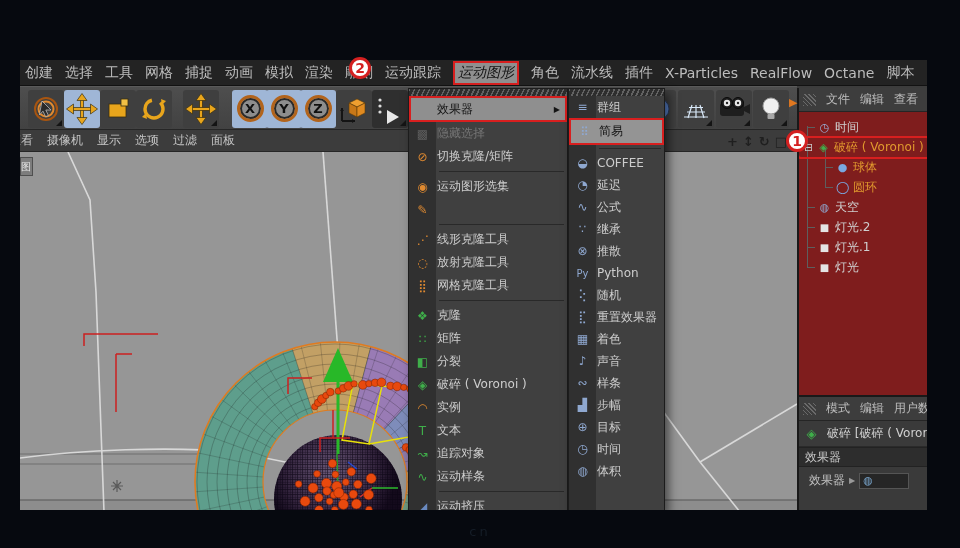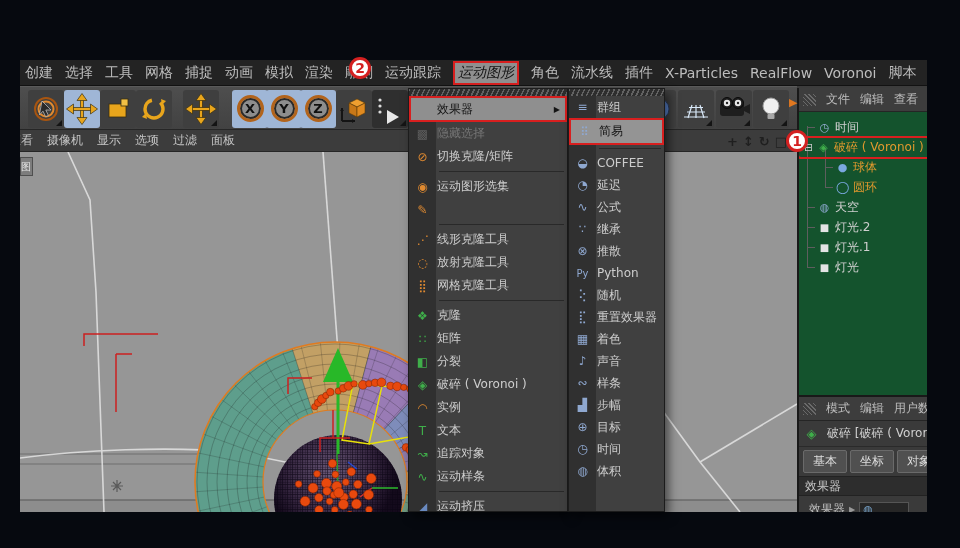--- a/index.html
+++ b/index.html
@@ -34,21 +34,21 @@
   
   .vmenu{position:absolute;left:0;top:70px;width:777px;height:22px;background:#3c3c3c;border-bottom:1px solid #262626;
          display:flex;gap:14px;align-items:center;font-size:12px;color:#c5c5c5;padding-left:2px;overflow:hidden;}
   .vmenu .mitem.clip{margin-left:-13px;}
   .vnav{position:absolute;right:10px;top:0;height:22px;display:flex;gap:5px;align-items:center;color:#1f1f1f;font-size:13px;font-weight:bold;}
   
   .viewport{position:absolute;left:0;top:92px;width:777px;height:360px;background:#969696;overflow:hidden;}
   .vlabel{position:absolute;left:0;top:5px;width:13px;height:19px;background:#7d7d7d;border:1px solid #4f4f4f;
           color:#e6e6e6;font-size:10px;line-height:17px;overflow:hidden;z-index:2;}
   
-  .om{position:absolute;left:797px;top:88px;width:130px;height:307px;background:#14532d;border-left:2px solid #191919;
+  .om{position:absolute;left:797px;top:88px;width:130px;height:307px;background:#7f1d1d;border-left:2px solid #191919;
       font-size:12px;z-index:5;overflow:hidden;}
   .phead{height:24px;display:flex;gap:10px;align-items:center;padding-left:4px;background:#3d3d3d;
          border-bottom:1px solid #252525;color:#bdbdbd;overflow:hidden;white-space:nowrap;}
   .handle{width:13px;height:12px;flex:none;background:repeating-linear-gradient(45deg,#6a6a6a 0 1px,#3d3d3d 1px 3px);}
   .tree{position:relative;padding-top:5px;}
   .vline{position:absolute;width:0;border-left:1px solid #5e5e5e;}
   .trow{height:20px;display:flex;align-items:center;color:#cfcfcf;position:relative;white-space:nowrap;}
   .conn{width:8px;height:1px;background:#5e5e5e;margin-right:2px;flex:none;}
   .oicon{width:15px;text-align:center;margin-right:3px;font-size:11px;flex:none;}
   .exp{width:11px;margin-left:3px;margin-right:1px;color:#c8c8c8;font-size:11px;line-height:11px;flex:none;}
@@ -108,21 +108,21 @@
         <div class="mitem">模拟</div>
         <div class="mitem">渲染</div>
         <div class="mitem">雕刻</div>
         <div class="mitem">运动跟踪</div>
         <div class="mitem hl">运动图形</div>
         <div class="mitem">角色</div>
         <div class="mitem">流水线</div>
         <div class="mitem">插件</div>
         <div class="mitem">X-Particles</div>
         <div class="mitem">RealFlow</div>
-        <div class="mitem">Voronoi</div>
+        <div class="mitem">Octane</div>
         <div class="mitem">脚本</div>
         <div class="mitem">窗口</div>
         <div class="mitem">帮助</div>
       </div>
 
     <div class="toolbar">
       <div class="tico tri" style="left:8px">
         <svg width="36" height="38">
             <circle cx="18" cy="19" r="11" fill="none" stroke="#a85510" stroke-width="2"></circle>
           <circle cx="18" cy="19" r="7.5" fill="none" stroke="#e08a30" stroke-width="2"></circle>
@@ -517,25 +517,20 @@
     <div class="phead" id="amhead">
         <span class="handle"></span>
         <span class="mitem">模式</span>
         <span class="mitem">编辑</span>
         <span class="mitem">用户数据</span>
       </div>
     <div class="objrow">
       <span class="oicon" style="color:#3fae4a">◈</span>
       <span>破碎 [破碎 ( Voronoi )]</span>
     </div>
-    <div class="tabs" id="amtabs">
-        <span class="tab">基本</span>
-        <span class="tab">坐标</span>
-        <span class="tab">对象</span>
-      </div>
     <div class="section">效果器</div>
     <div class="prow">
       <span>效果器</span>
       <span class="arr">▶</span>
       <div class="pbox">
           <span>◍</span>
         </div>
     </div>
   </div>
 
@@ -685,18 +680,21 @@
           <span class="lb">时间</span>
         </div>
         <div class="mrow">
           <span class="ic" style="color: rgb(143, 168, 208);">◍</span>
           <span class="lb">体积</span>
         </div>
       </div>
   </div>
 
   <div class="bar top"></div>
+  <div class="bar bottom">
+    <div class="watermark">cn</div>
+  </div>
   <div class="bar left"></div>
   <div class="bar right"></div>
 
   <div class="badge" style="left:349px;top:57px">2</div>
   <div class="badge" style="left:786px;top:130px">1</div>
 </div>
 
 </body></html>

